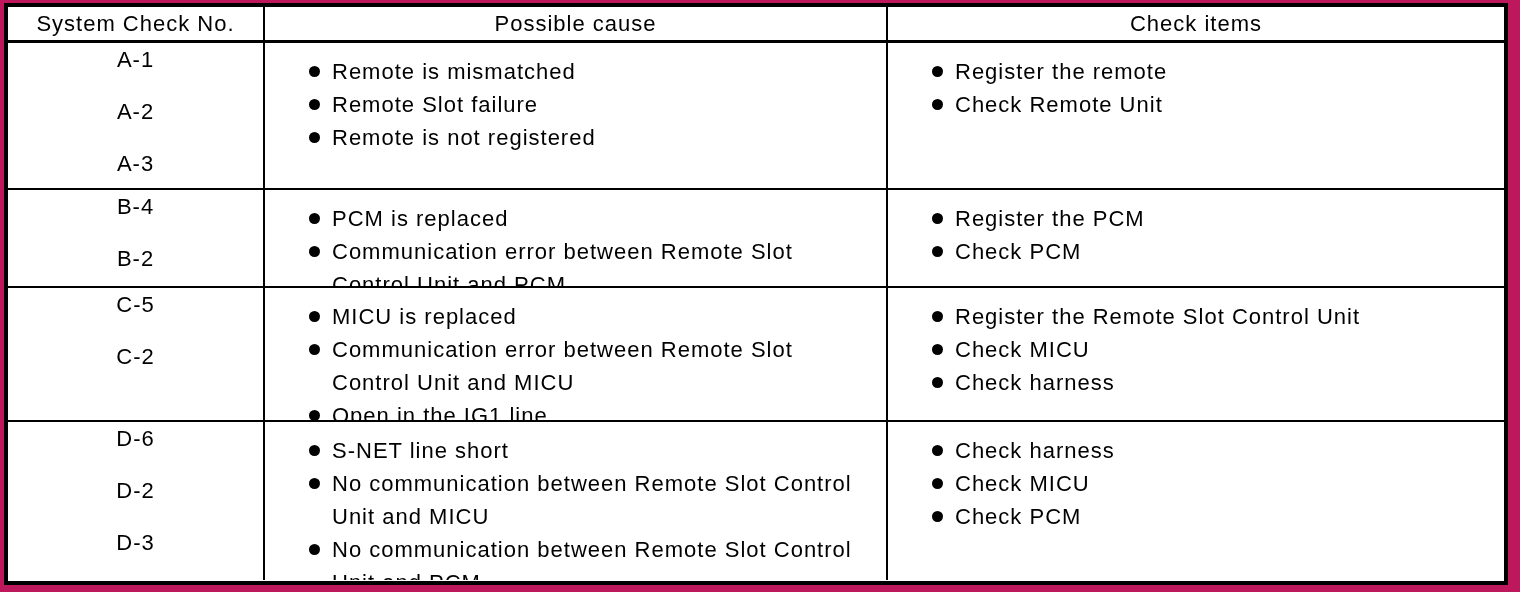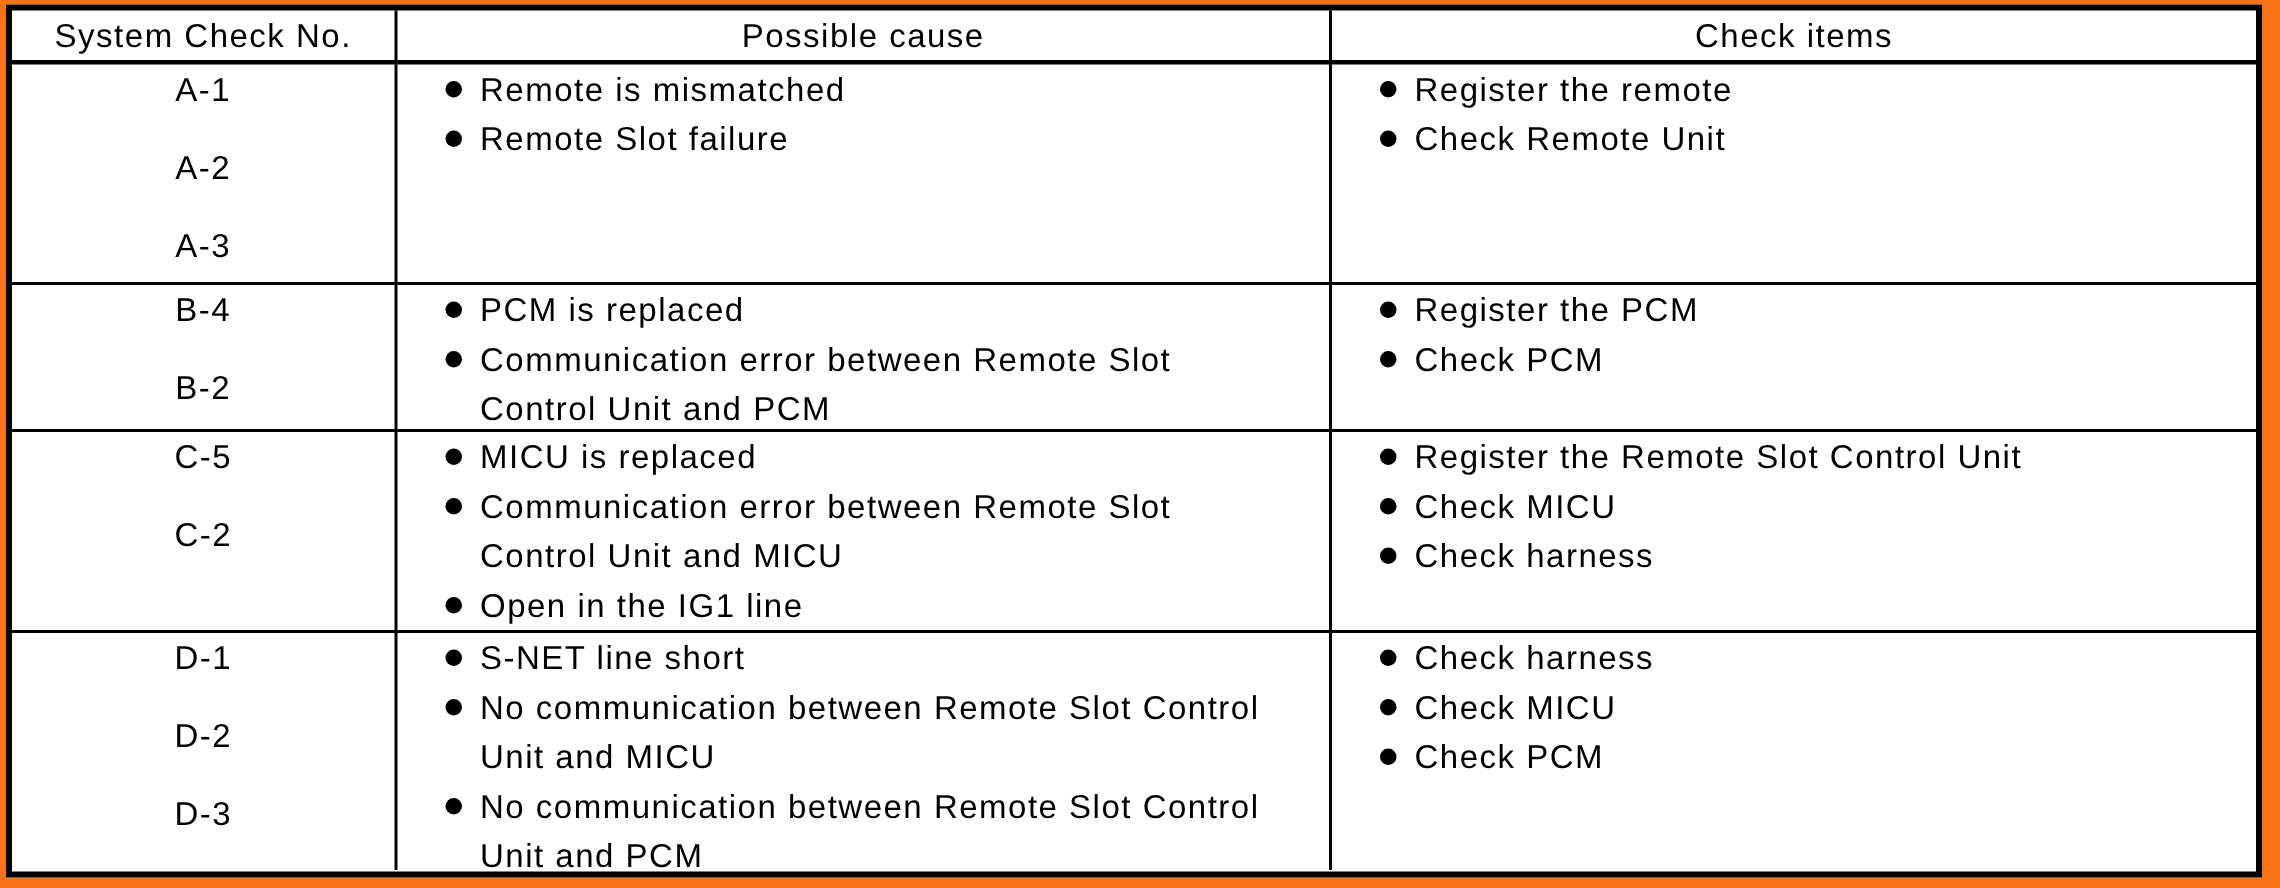--- a/index.html
+++ b/index.html
@@ -1,20 +1,20 @@
 <!DOCTYPE html>
 <html><head>
 <meta charset="utf-8">
 <style>
   html, body { margin: 0; padding: 0; background: #ffffff; }
   .page {
     position: relative;
     width: 1520px;
     height: 592px;
-    background: #f97316;
+    background: #be185d;
     font-family: "Liberation Sans", sans-serif;
     color: #000000;
     overflow: hidden;
   }
   .check-table {
     position: absolute;
     left: 4px;
     top: 3px;
     width: 1504px;
     height: 582px;
@@ -38,21 +38,21 @@
     justify-content: center;
   }
   .checks {
     display: flex;
     flex-direction: column;
     align-items: center;
     gap: 19px;
     padding-top: 0;
     text-align: center;
   }
-  .blist { margin: 0; padding: 0; list-style: none; }
+  .blist { margin: 0; padding: 12px; list-style: none; }
   .blist li { position: relative; padding-left: 55px; margin: 0; }
   .blist .txt { white-space: pre-line; }
   .bullet {
     position: absolute;
     left: 32px;
     top: 11px;
     width: 11px;
     height: 11px;
     border-radius: 50%;
     background: #000000;
@@ -70,20 +70,21 @@
 
     <div class="cell checks v rb">
       <div>A-1</div>
       <div>A-2</div>
       <div>A-3</div>
     </div>
     <div class="cell v rb">
       <ul class="blist">
         <li><span class="bullet"></span><span class="txt">Remote is mismatched</span></li>
         <li><span class="bullet"></span><span class="txt">Remote Slot failure</span></li>
+        <li><span class="bullet"></span><span class="txt">Remote is not registered</span></li>
       </ul>
     </div>
     <div class="cell rb">
       <ul class="blist">
         <li><span class="bullet"></span><span class="txt">Register the remote</span></li>
         <li><span class="bullet"></span><span class="txt">Check Remote Unit</span></li>
       </ul>
     </div>
 
     <div class="cell checks v rb">
@@ -118,21 +119,21 @@
     </div>
     <div class="cell rb">
       <ul class="blist">
         <li><span class="bullet"></span><span class="txt">Register the Remote Slot Control Unit</span></li>
         <li><span class="bullet"></span><span class="txt">Check MICU</span></li>
         <li><span class="bullet"></span><span class="txt">Check harness</span></li>
       </ul>
     </div>
 
     <div class="cell checks v">
-      <div>D-1</div>
+      <div>D-6</div>
       <div>D-2</div>
       <div>D-3</div>
     </div>
     <div class="cell v">
       <ul class="blist">
         <li><span class="bullet"></span><span class="txt">S-NET line short</span></li>
         <li><span class="bullet"></span><span class="txt">No communication between Remote Slot Control
 Unit and MICU</span></li>
         <li><span class="bullet"></span><span class="txt">No communication between Remote Slot Control
 Unit and PCM</span></li>

